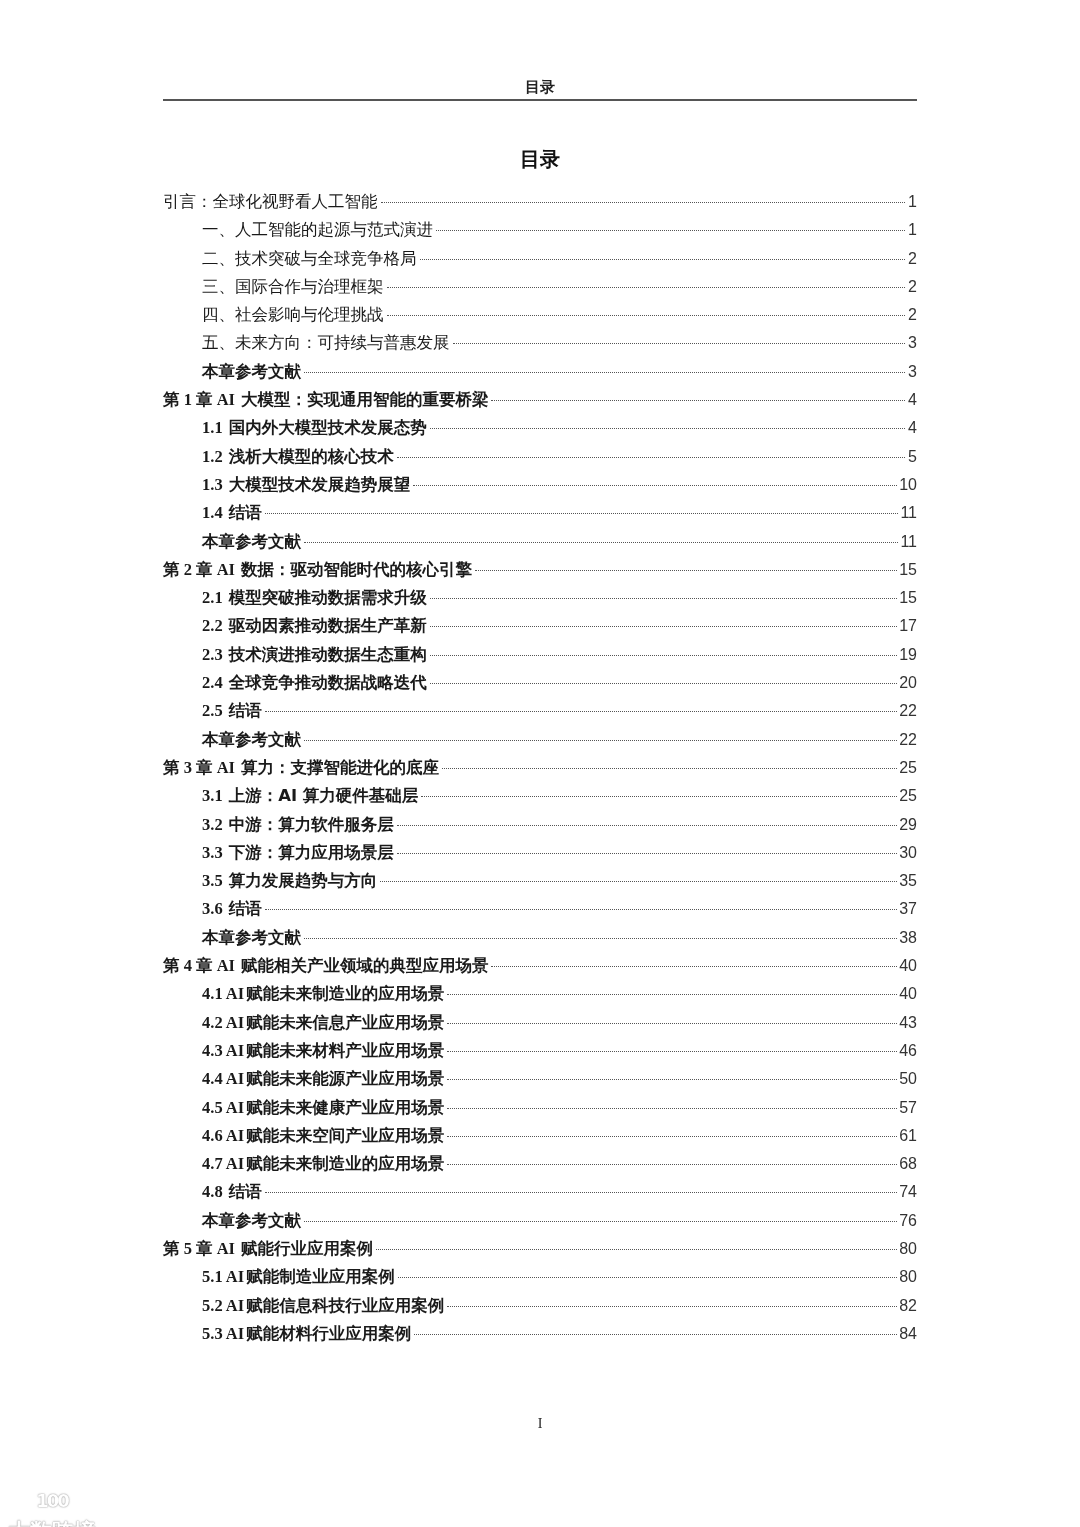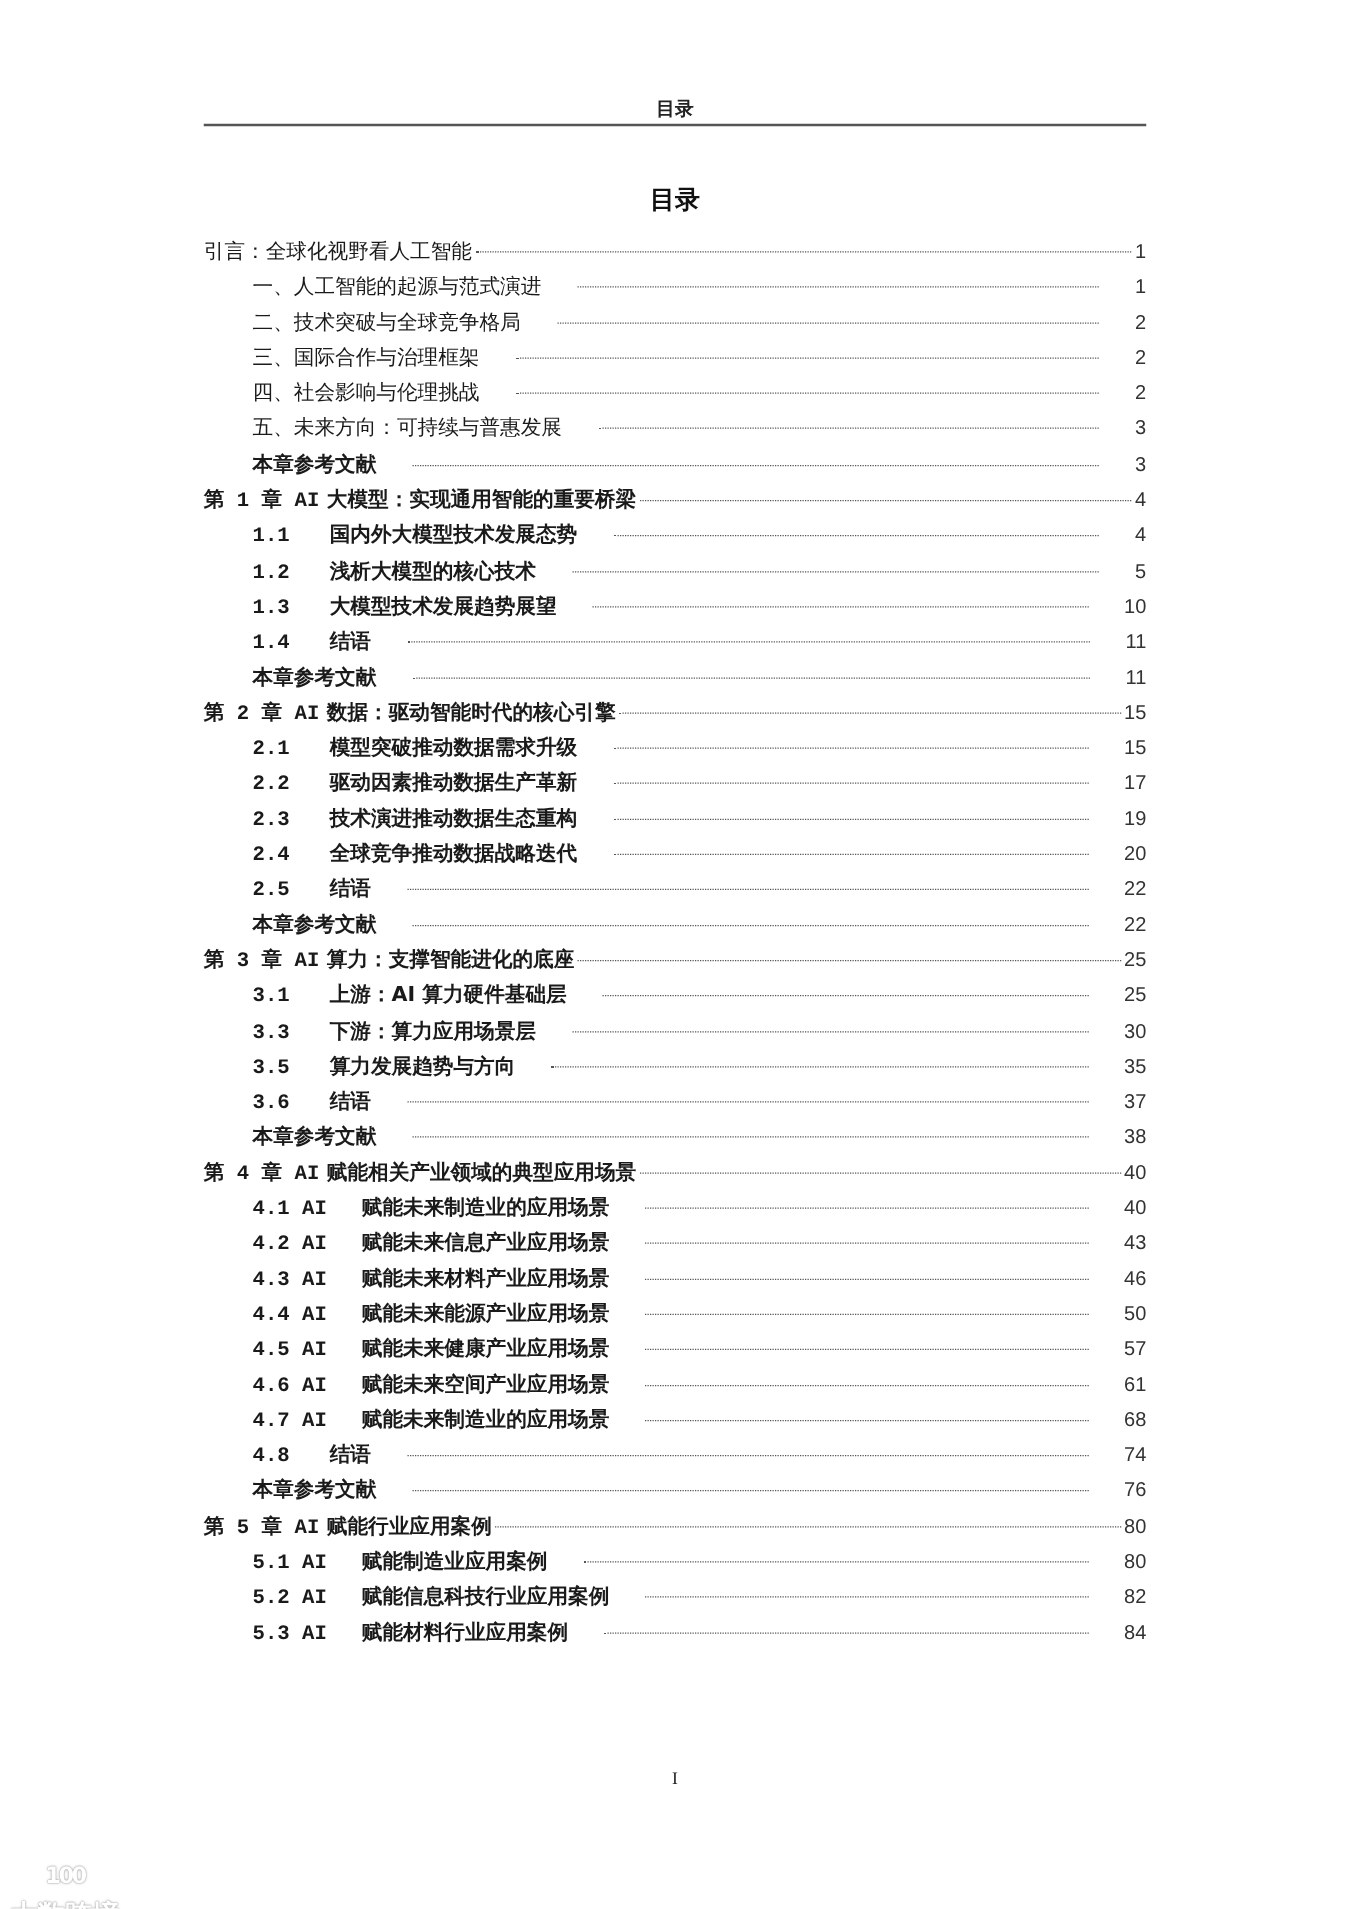--- a/index.html
+++ b/index.html
@@ -56,25 +56,25 @@
     }
     .toc-entry {
       display: flex;
       align-items: baseline;
       height: 28.3px;
       line-height: 28.3px;
       font-size: 16.5px;
       white-space: nowrap;
     }
     .toc-entry.level-1 { padding-left: 0; }
-    .toc-entry.level-2 { padding-left: 39px; gap: 26px; }
+    .toc-entry.level-2 { padding-left: 39px; }
     .toc-entry.chapter .entry-text,
     .toc-entry.section .entry-num { font-weight: bold; }
     .entry-num {
-      font-family: Liberation Mono, monospace;
+      font-family: Liberation Serif, serif;
       font-weight: bold;
       margin-right: 6px;
       text-align: right;
     }
     .entry-num.tight { margin-right: 2px; }
     .entry-text { color: #1a1a1a; }
     .entry-text.plain { font-weight: normal; font-family: Liberation Mono, monospace; }
     .entry-text.bold { font-weight: bold; }
     .leader {
       flex: 1;
@@ -246,20 +246,26 @@
       <span class="leader"></span>
       <span class="page-num">25</span>
     </li>
     <li class="toc-entry level-2 section">
       <span class="entry-num">3.1</span>
       <span class="entry-text bold">上游：AI 算力硬件基础层</span>
       <span class="leader"></span>
       <span class="page-num">25</span>
     </li>
     <li class="toc-entry level-2 section">
+      <span class="entry-num">3.2</span>
+      <span class="entry-text bold">中游：算力软件服务层</span>
+      <span class="leader"></span>
+      <span class="page-num">29</span>
+    </li>
+    <li class="toc-entry level-2 section">
       <span class="entry-num">3.3</span>
       <span class="entry-text bold">下游：算力应用场景层</span>
       <span class="leader"></span>
       <span class="page-num">30</span>
     </li>
     <li class="toc-entry level-2 section">
       <span class="entry-num">3.5</span>
       <span class="entry-text bold">算力发展趋势与方向</span>
       <span class="leader"></span>
       <span class="page-num">35</span>

